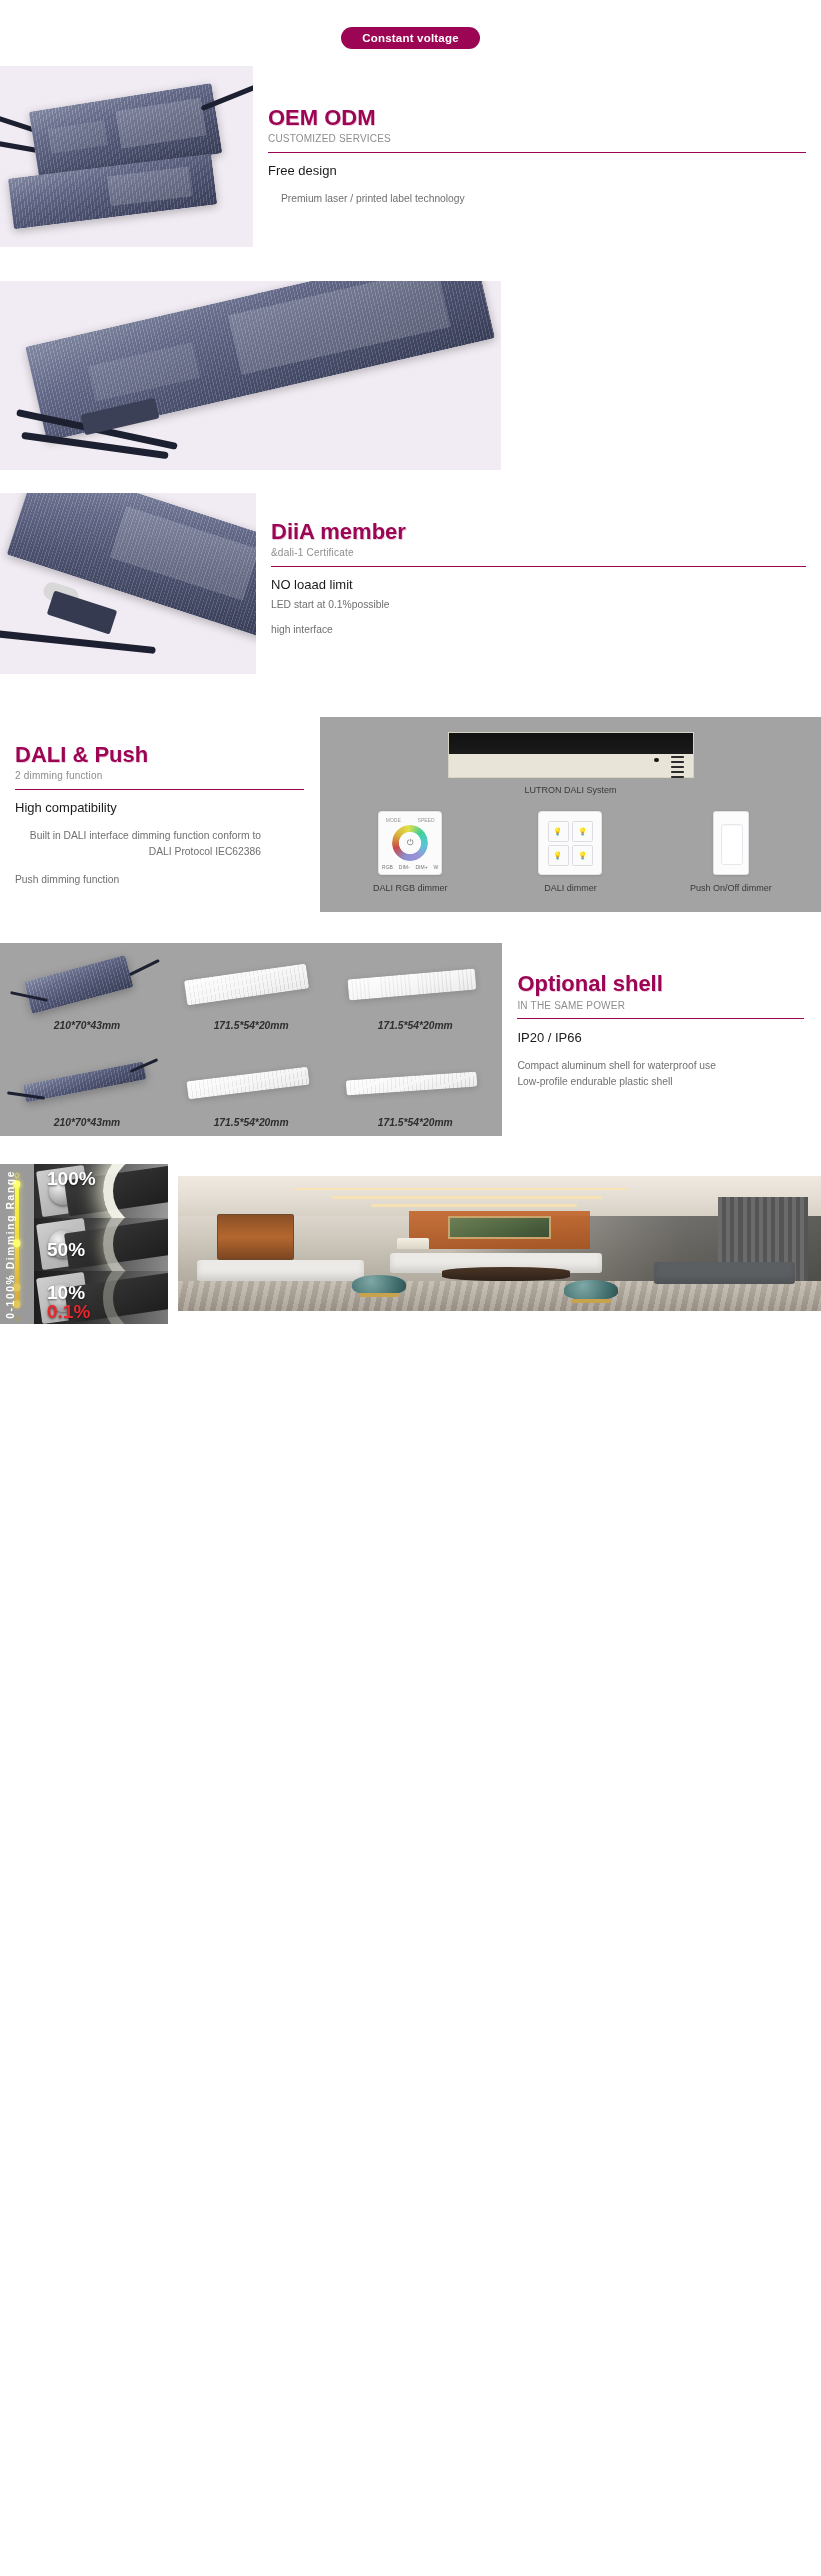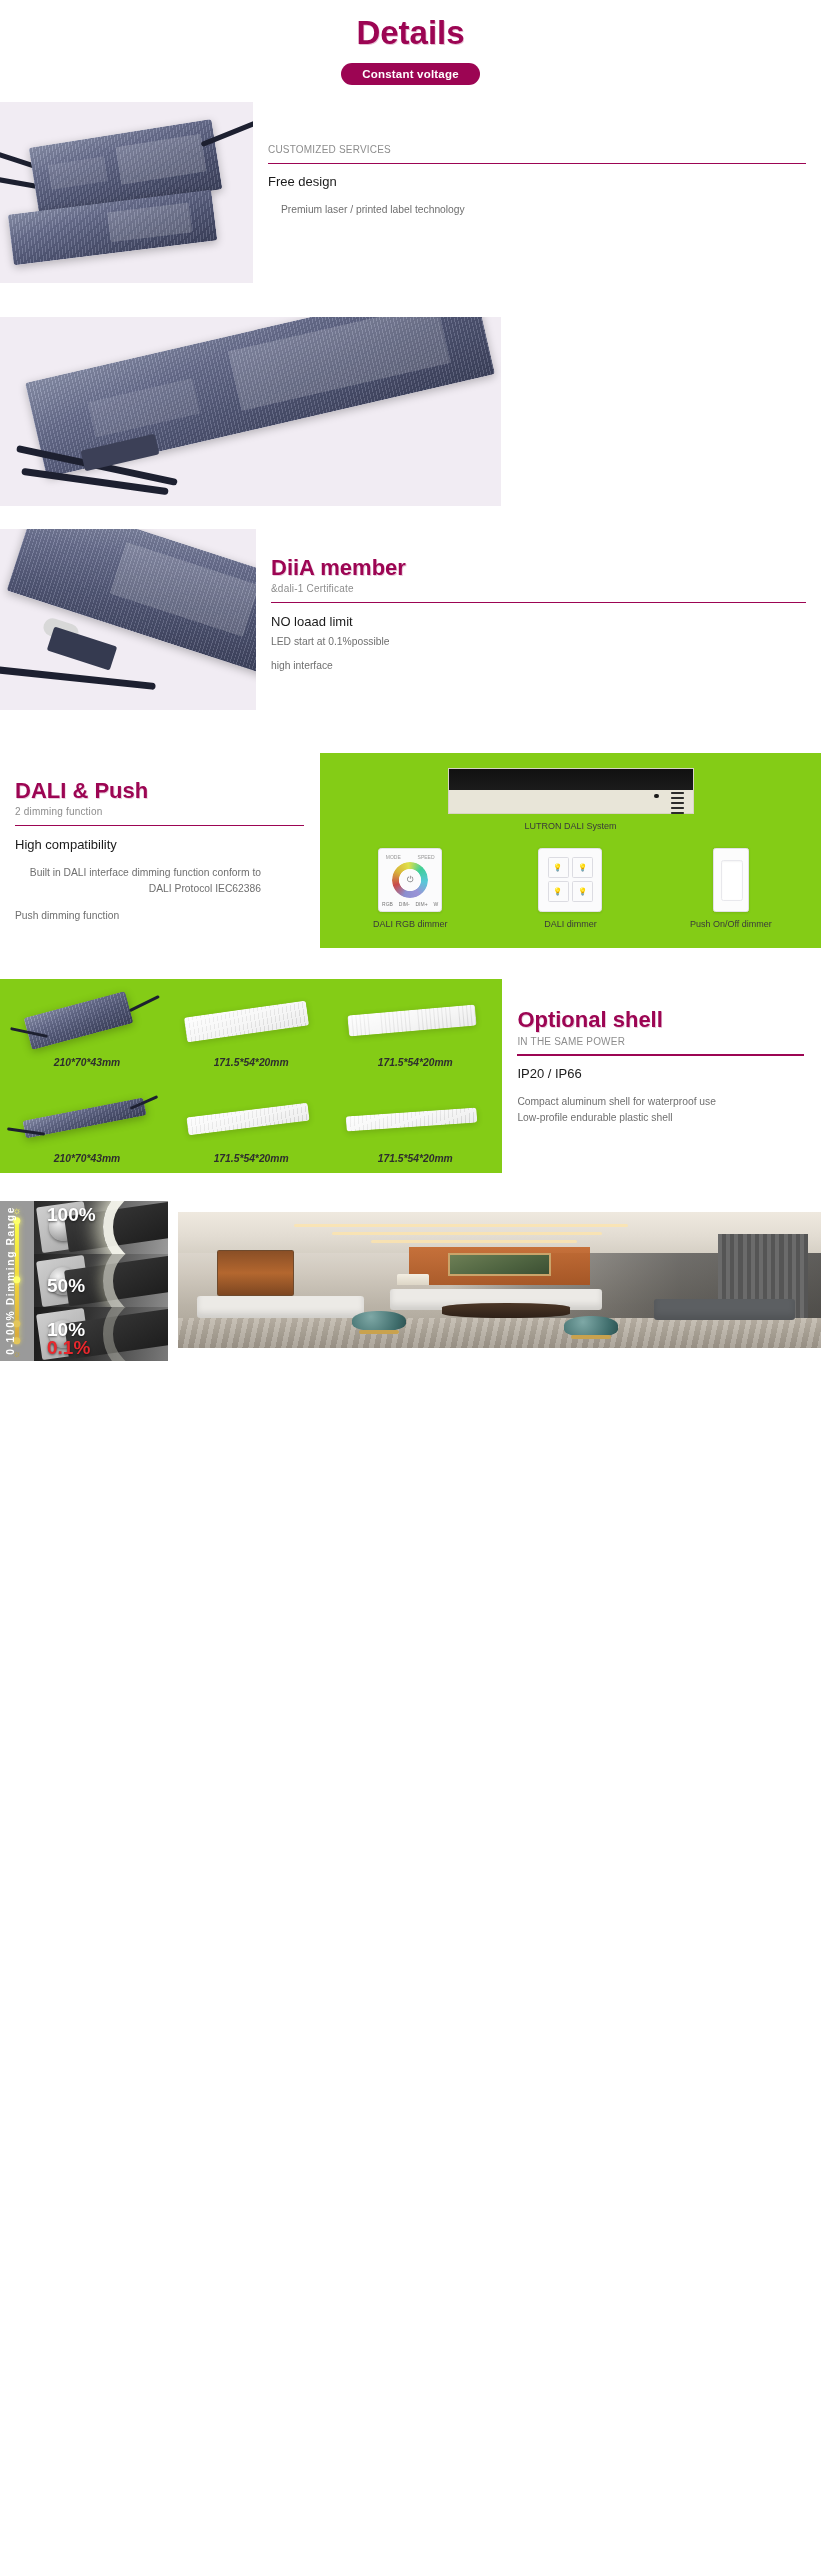--- a/index.html
+++ b/index.html
@@ -65,21 +65,21 @@
   .label-patch {
     position: absolute; background: rgba(255,255,255,.16);
     border-radius: 1.6px;
   }
   .label-patch.dark { background: rgba(255,255,255,.10); }
   .wire {
     position: absolute; background: #1d2030; border-radius: 33px;
   }
 
   
-  .dali-area { background: #84cc16; }
+  .dali-area { background: #a3a3a3; }
   .lutron {
     width: 246px; height: 46px; margin: 0 auto;
     background: #e8e5d8; border: 0.8px solid #d8d4c4; position: relative;
   }
   .lutron-screen {
     position: absolute; left: 0; top: 0; width: 100%; height: 21.4px;
     background: linear-gradient(180deg,#111 0%,#1b1b1b 100%);
   }
   .lutron-btns { position: absolute; right: 8.2px; top: 23px; }
   .lutron-btns i {
@@ -268,41 +268,41 @@
     position:absolute; left:34%; top:46%; width:5%; height:8%;
     background: linear-gradient(180deg,#f3eee2,#ddd6c6); border-radius:1.6px 1.6px 0 0;
   }
 </style>
 </head>
 <body>
 
 <div class="page">
 
   <div class="header">
-    <div class="header-title">Details</div>
     <div class="badge-wrap">
       <span class="badge">Constant voltage</span>
     </div>
   </div>
 
   <div class="section">
     <div class="row">
       <div class="photo" style="width:253px;height:181px;">
         <div class="wire" style="left:-8.2px;top:57px;width:57px;height:5px;transform:rotate(18deg);"></div>
         <div class="wire" style="left:-8.2px;top:79px;width:57px;height:5px;transform:rotate(10deg);"></div>
         <div class="driver fins" style="left:33px;top:31px;width:185px;height:71px;transform:rotate(-9deg);">
           <div class="label-patch" style="left:86px;top:13px;width:86px;height:38px;"></div>
           <div class="label-patch dark" style="left:16.4px;top:20px;width:57px;height:25px;"></div>
         </div>
         <div class="wire" style="right:-11.5px;top:28px;width:66px;height:5px;transform:rotate(-22deg);"></div>
         <div class="driver fins" style="left:10px;top:100px;width:205px;height:51px;transform:rotate(-7deg);">
           <div class="label-patch" style="left:99px;top:10px;width:82px;height:30px;"></div>
         </div>
       </div>
       <div class="copy" style="width:568px;padding-top:39px;">
+        <div class="ttl">OEM  ODM</div>
         <div class="sub">CUSTOMIZED SERVICES</div>
         <div class="rule"></div>
         <div class="lead">Free design</div>
         <div class="body-txt" style="white-space:pre-line;max-width:246px;padding-left:13px;">Premium laser / printed label technology</div>
       </div>
     </div>
   </div>
 
   <div class="section" style="margin-top:34px;">
     <div class="row">

